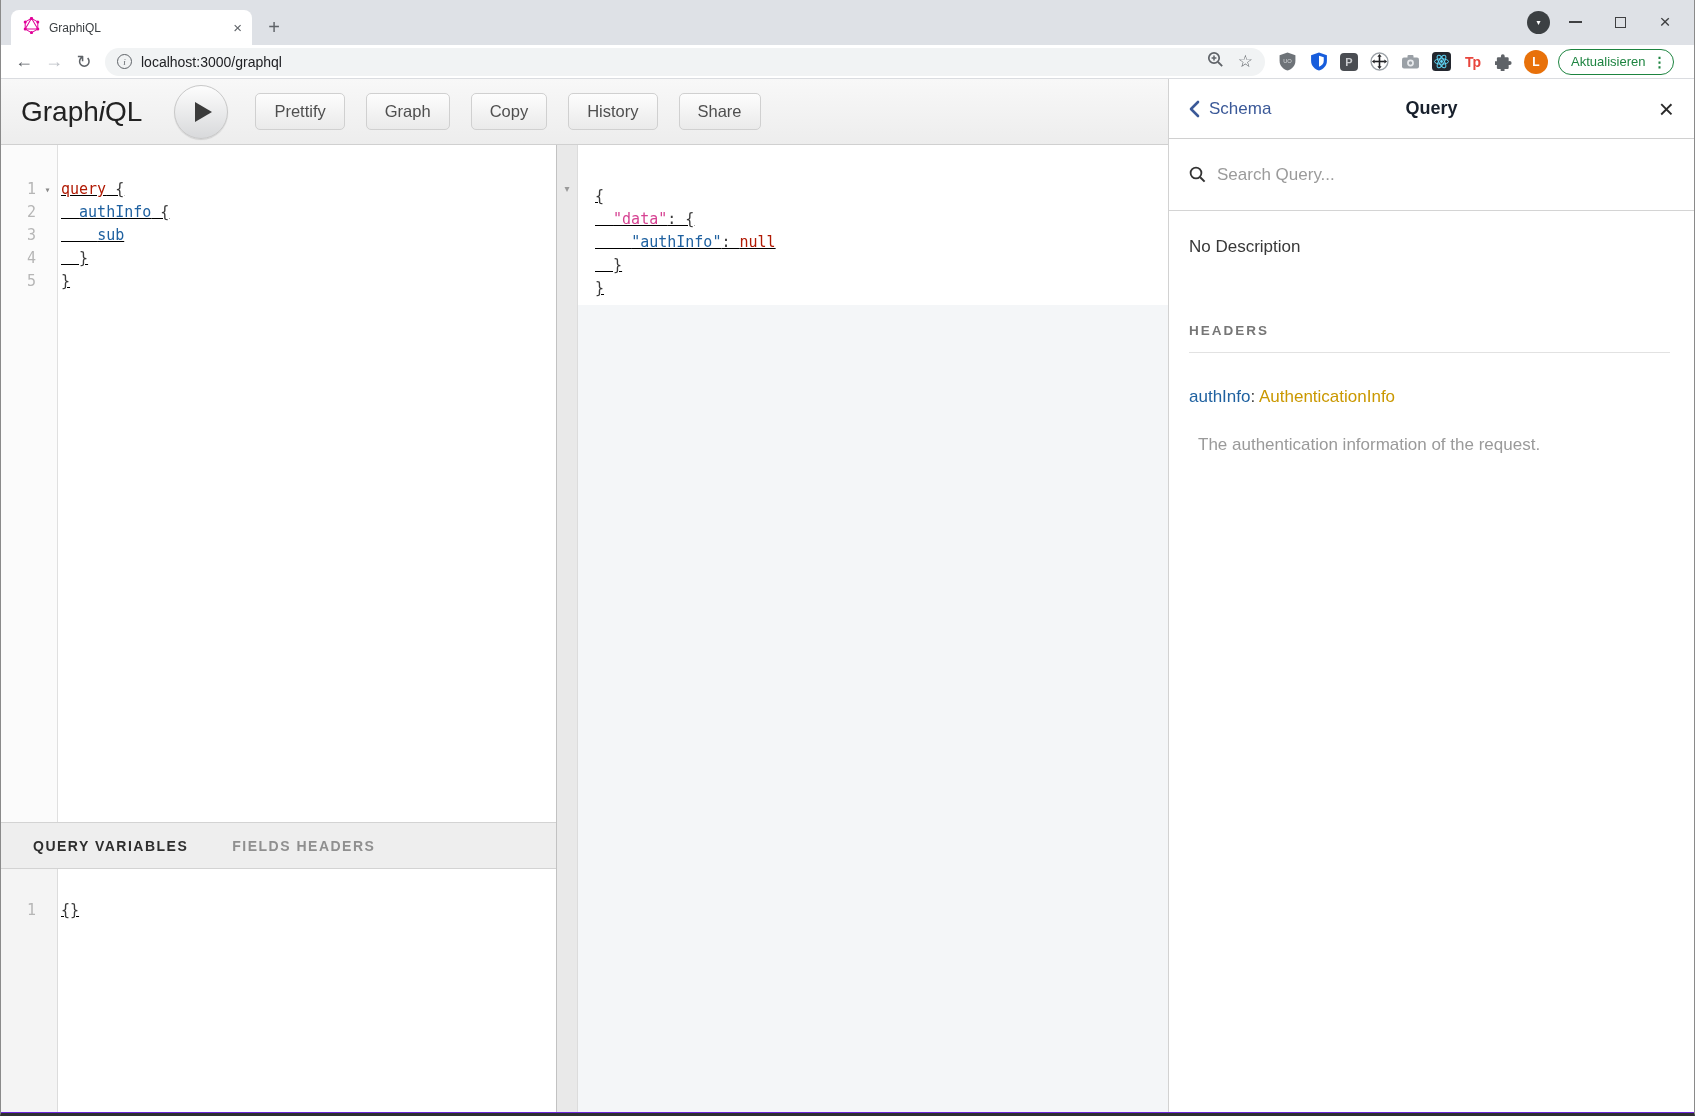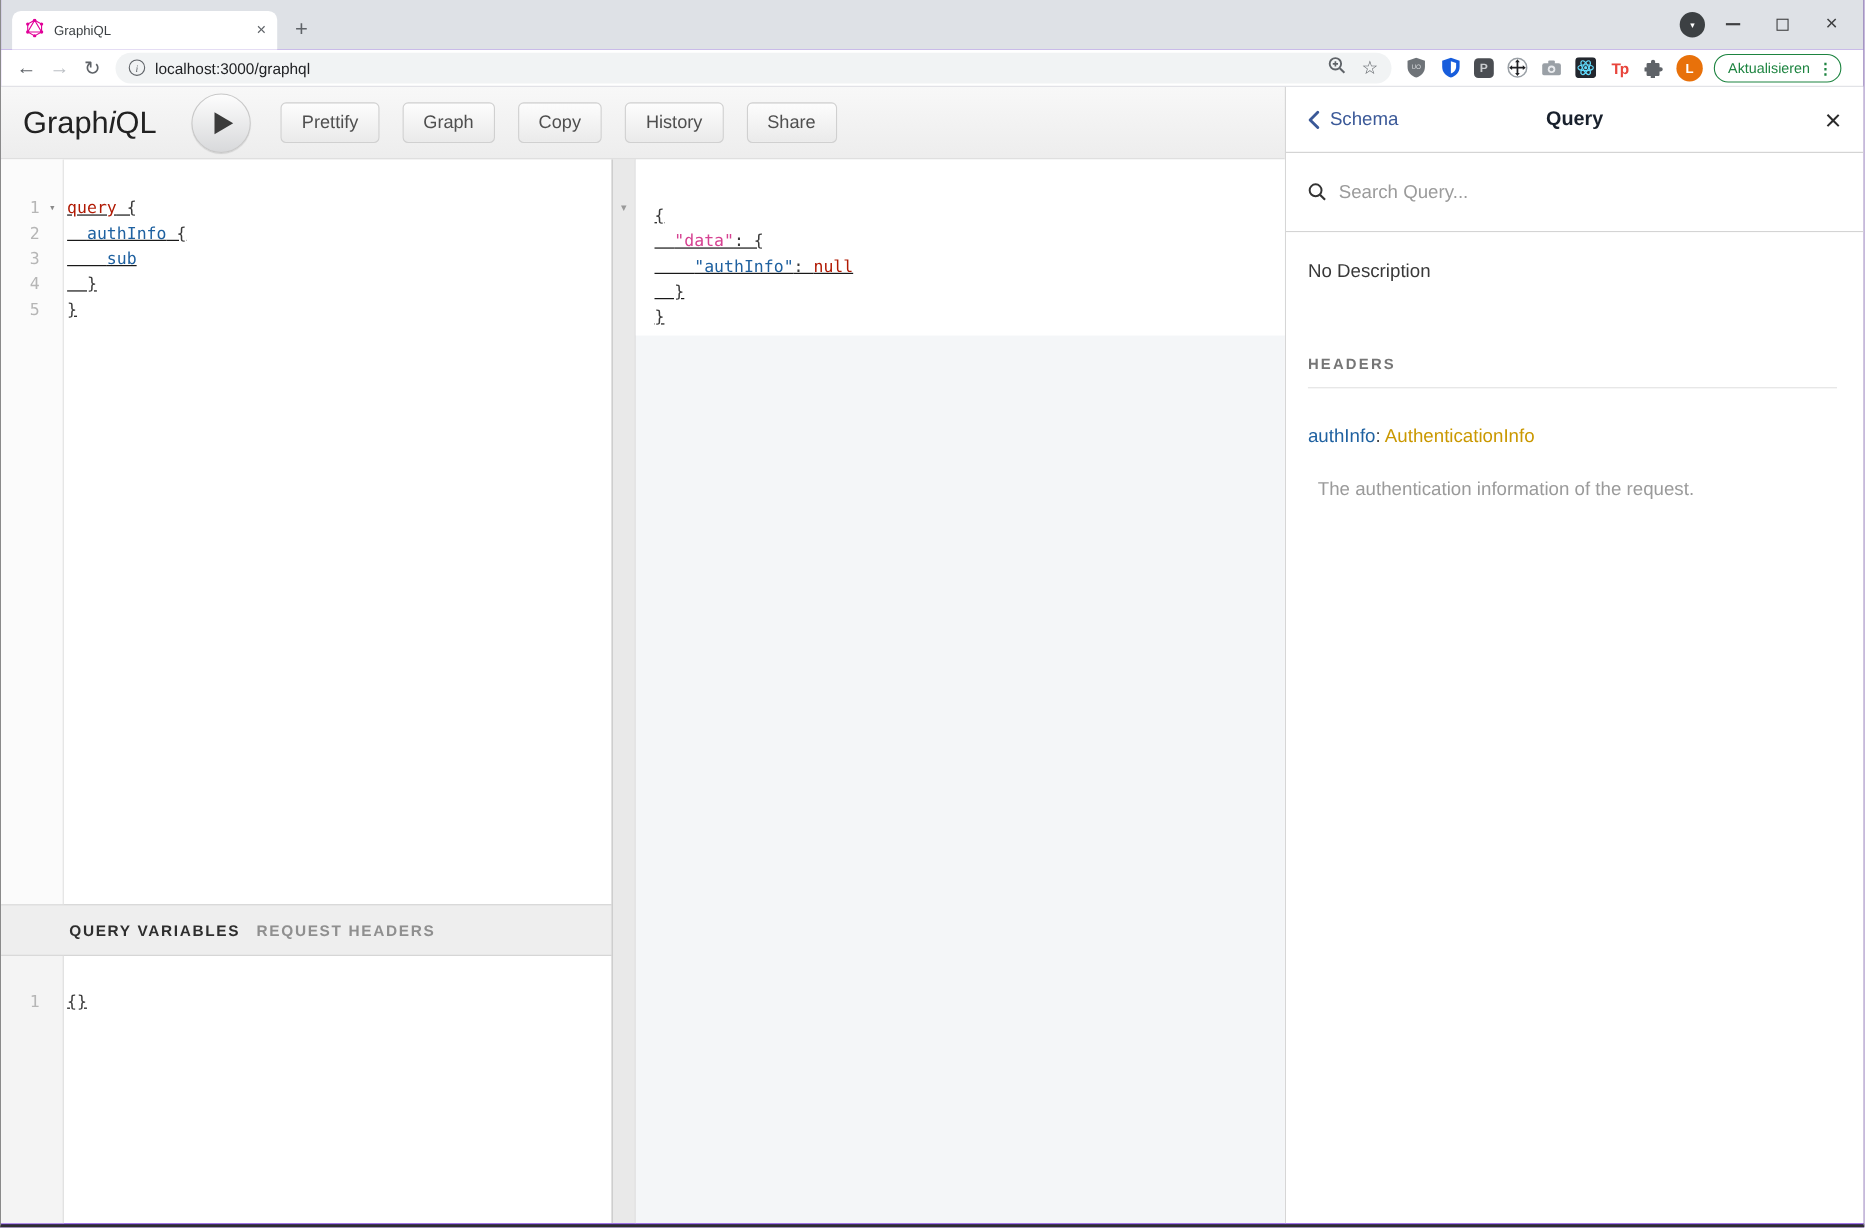--- a/index.html
+++ b/index.html
@@ -50,21 +50,21 @@
 
   .code-area { position:relative; font-family:"DejaVu Sans Mono", monospace; font-size:15px; }
   .code-area::before { content:""; position:absolute; left:0; top:0; bottom:0; width:56px; background:#fbfbfb; border-right:1px solid #e0e0e0; }
   .query-editor { flex:1; padding-top:33px; }
   .code-row { display:flex; line-height:23px; position:relative; }
   .gnum { width:38px; flex:none; text-align:right; color:#b6b6b6; padding-right:3px; }
   .gfold { width:17px; flex:none; text-align:center; color:#8a8a8a; font-size:10px; }
   .ctext { white-space:pre; padding-left:5px;text-decoration:underline; }
   .tk-kw { color:#B11A04; } .tk-prop { color:#1F61A0; } .tk-str { color:#D64292; } .tk-pn { color:#3a3a3a; }
 
-  .var-bar { height:47px; flex:none; background:#eeeeee; border-top:1px solid #d3d3d3; border-bottom:1px solid #d3d3d3; display:flex; align-items:center; padding-left:62px; gap:15px; }
+  .var-bar { height:47px; flex:none; background:#eeeeee; border-top:1px solid #d3d3d3; border-bottom:1px solid #d3d3d3; display:flex; align-items:center; padding-left:32px; gap:44px; }
   .var-tab { font-size:14px; font-weight:bold; letter-spacing:1.5px; color:#8f8f8f; }
   .var-tab.active { color:#2e2e2e; }
   .var-editor { height:243px; flex:none; padding-top:30px; }
   .var-editor::before { background:#f4f4f4; border-right:1px solid #dcdcdc; }
 
   .splitter { width:22px; flex:none; background:#e9e9e9; border-left:1px solid #c2c2c2; border-right:1px solid #dcdcdc; text-align:center; }
   .splitter .rfold { display:inline-block; margin-top:38px; color:#9a9a9a; font-size:10px; }
 
   .result-pane { flex:1; min-width:0; background:#f4f6f8; position:relative; font-family:"DejaVu Sans Mono", monospace; font-size:15px; }
   .result-bg { position:absolute; top:0; left:0; right:0; height:160px; background:#fff; }
@@ -241,21 +241,21 @@
                 <span class="ctext"><span class="tk-pn">  }</span></span>
               </div>
               <div class="code-row">
                 <span class="gnum">5</span>
                 <span class="gfold"></span>
                 <span class="ctext"><span class="tk-pn">}</span></span>
               </div>
             </div>
           <div class="var-bar">
             <span class="var-tab active">QUERY VARIABLES</span>
-            <span class="var-tab">REQUEST HEADERS</span>
+            <span class="var-tab">FIELDS HEADERS</span>
           </div>
           <div class="code-area var-editor">
               <div class="code-row">
                 <span class="gnum">1</span>
                 <span class="gfold"></span>
                 <span class="ctext"><span class="tk-pn">{}</span></span>
               </div>
             </div>
         </div>
 

